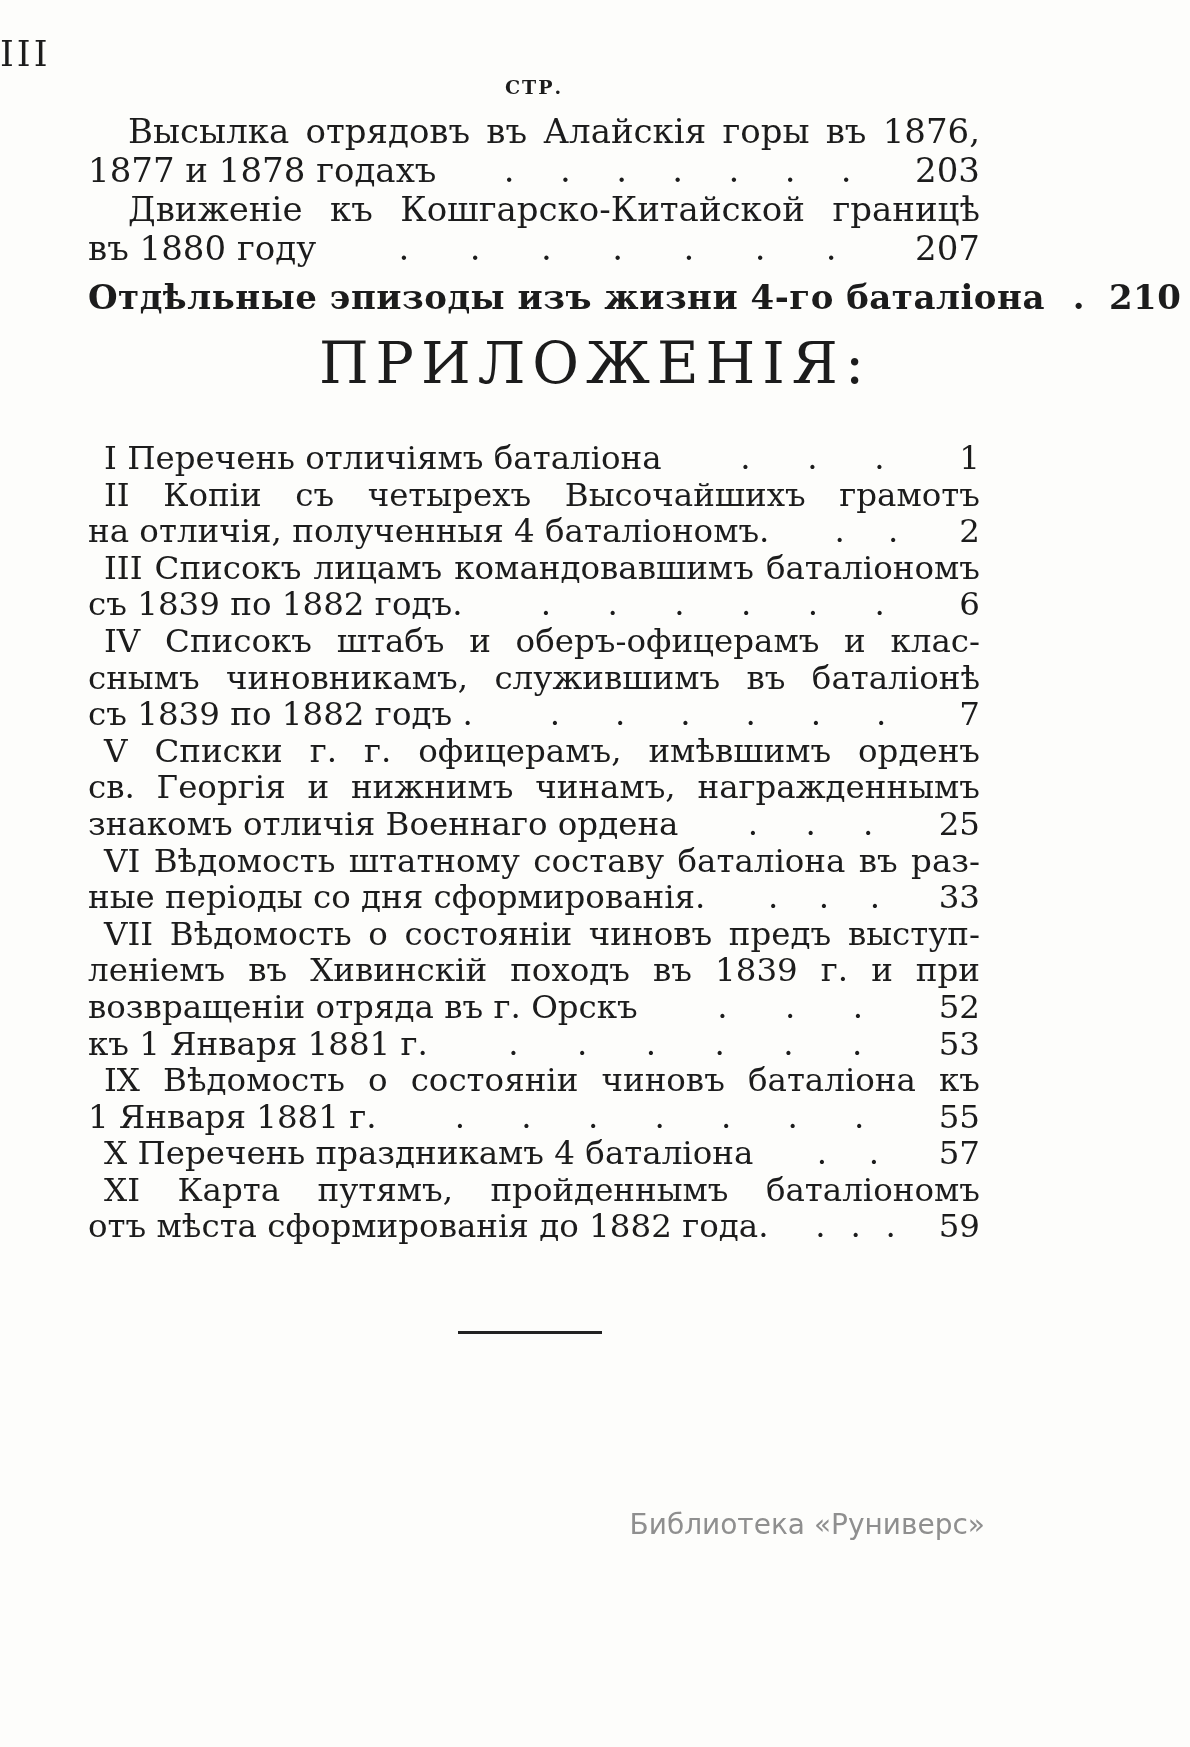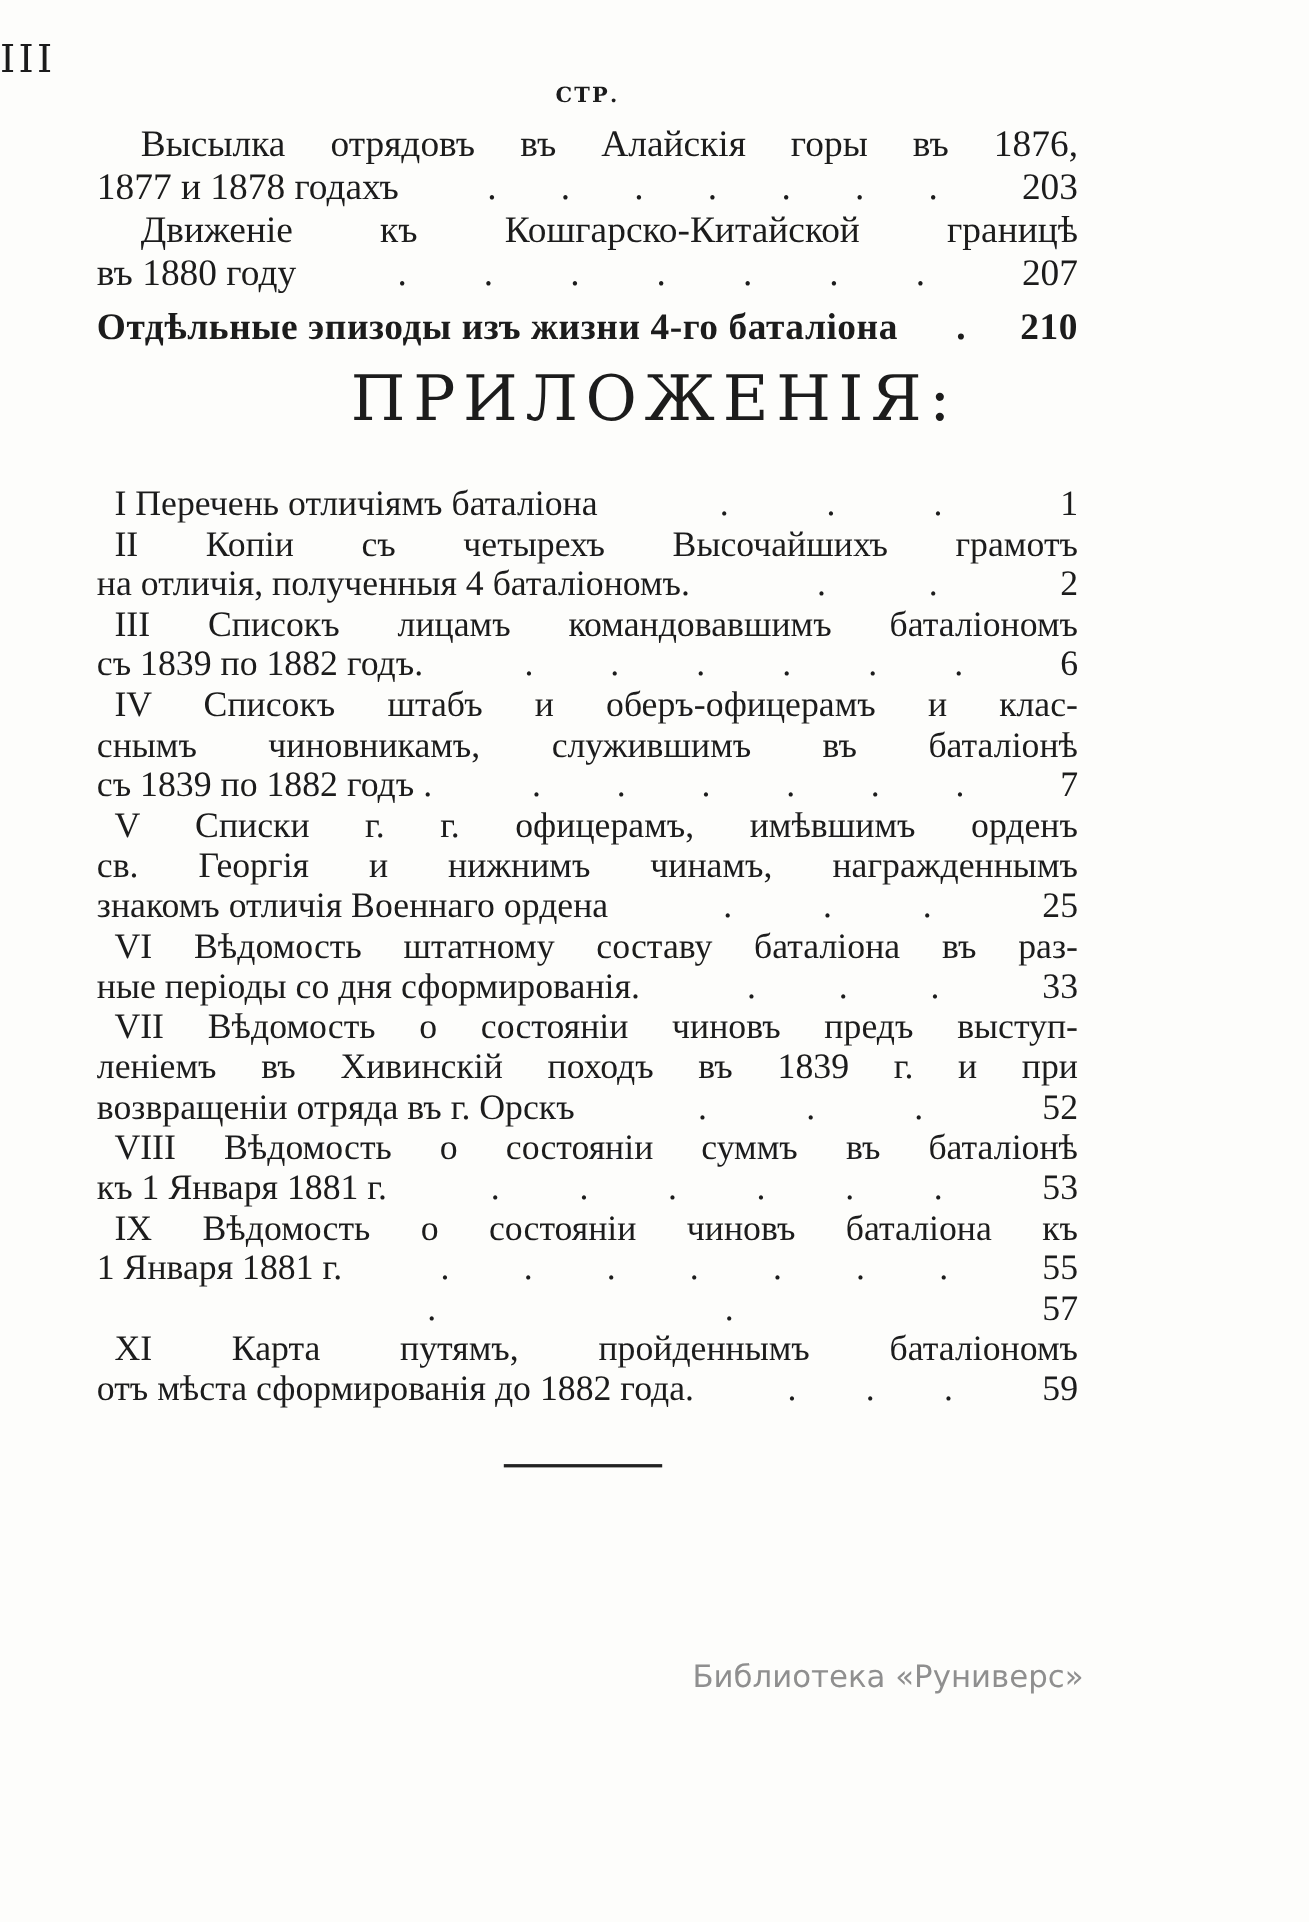--- a/index.html
+++ b/index.html
@@ -24,21 +24,21 @@
   }
   .column-header{
     position:absolute;top:76px;left:88px;width:892px;
     text-align:center;font-size:19px;font-weight:bold;letter-spacing:2px;
   }
   .toc-block{
     position:absolute;left:88px;width:892px;
   }
   #toc-top{top:112px;font-size:34px;line-height:39px;}
   #appendix-list{top:440px;font-size:32.5px;line-height:36.6px;}
-  .toc-line{display:flex;align-items:baseline;font-family:Liberation Serif, serif;}
+  .toc-line{display:flex;align-items:baseline;}
   .toc-line.fill{
     display:block;
     text-align:justify;
     -moz-text-align-last:justify;
     text-align-last:justify;
   }
   .toc-line.bold{font-weight:bold;letter-spacing:0.5px;margin-top:10px;}
   #toc-top .toc-line.indent{padding-left:40px;}
   #toc-top .toc-line.fill.indent{padding-left:0;text-indent:40px;}
   #appendix-list .toc-line.indent{padding-left:16px;}
@@ -230,25 +230,20 @@
   </div>
       <div class="toc-line">
     <span class="line-text">возвращеніи отряда въ г. Орскъ</span>
     <span class="dot-leader">
           <span>.</span>
           <span>.</span>
           <span>.</span>
         </span>
     <span class="page-num">52</span>
   </div>
-      <div class="toc-line indent fill">
-    <span class="line-text">VIII Вѣдомость о состояніи суммъ въ баталіонѣ</span>
-    
-    
-  </div>
       <div class="toc-line">
     <span class="line-text">къ 1 Января 1881 г.</span>
     <span class="dot-leader">
           <span>.</span>
           <span>.</span>
           <span>.</span>
           <span>.</span>
           <span>.</span>
           <span>.</span>
         </span>
@@ -266,20 +261,21 @@
           <span>.</span>
           <span>.</span>
           <span>.</span>
           <span>.</span>
           <span>.</span>
           <span>.</span>
         </span>
     <span class="page-num">55</span>
   </div>
       <div class="toc-line indent">
+    <span class="line-text">X Перечень праздникамъ 4 баталіона</span>
     <span class="dot-leader">
           <span>.</span>
           <span>.</span>
         </span>
     <span class="page-num">57</span>
   </div>
       <div class="toc-line indent fill">
     <span class="line-text">XI Карта путямъ, пройденнымъ баталіономъ</span>
     
     

